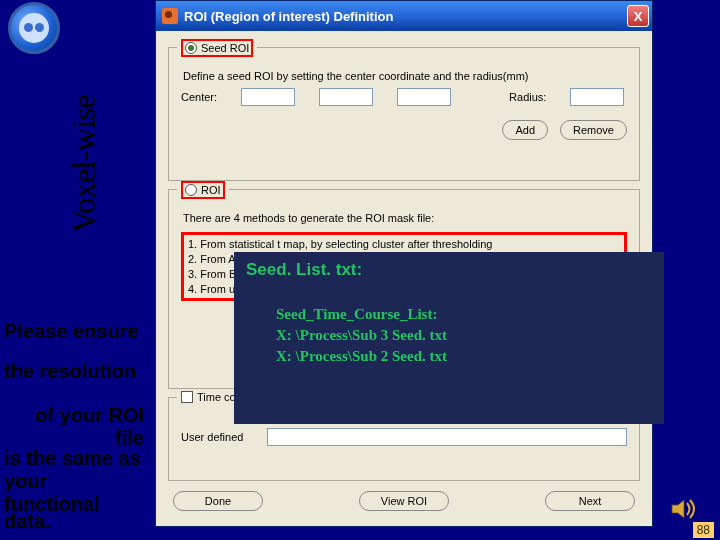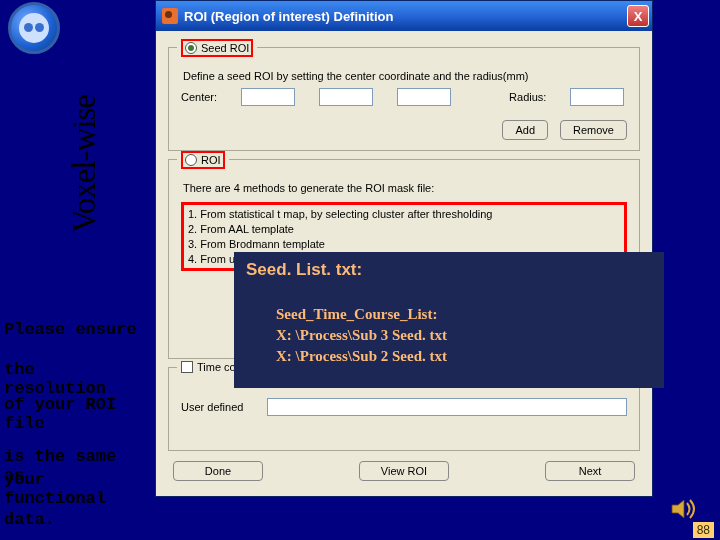--- a/index.html
+++ b/index.html
@@ -49,28 +49,28 @@
     text-orientation: sideways;
     transform: rotate(180deg);
     line-height: 1;
     letter-spacing: -1px;
   }
 
   .side-text {
     position: absolute;
     left: 4px;
     width: 140px;
-    font-family: Liberation Mono, monospace;
-    font-size: 17px;
+    font-family: Liberation Sans, sans-serif;
+    font-size: 20px;
     font-weight: bold;
     color: #000;
   }
   .st1 { top: 320px; }
   .st2 { top: 360px; }
-  .st3 { top: 395px; }
+  .st3 { top: 404px; text-align: right; }
   .st4 { top: 447px; }
   .st5 { top: 470px; }
   .st6 { top: 510px; }
 
   .window {
     position: absolute;
     left: 155px; top: 0px;
     width: 498px;
     background: #ece9d8;
     border: 1px solid #0a246a;
@@ -164,21 +164,21 @@
     border: 1px solid #7f9db9;
     background: #fff;
     height: 18px;
     font-size: 11px;
     padding: 0 3px;
   }
   .input.small { width: 54px; }
   .btn {
     background: #ece9d8;
     border: 1px solid #888;
-    border-radius: 4px;
+    border-radius: 10px;
     padding: 3px 12px;
     font-size: 11px;
     cursor: pointer;
   }
 
   .methods-list {
     margin: 8px 0 2px 0;
     font-size: 11px;
     line-height: 1.35;
   }
@@ -189,23 +189,23 @@
 
   .button-row {
     display: flex;
     justify-content: space-between;
     padding: 10px 5px 5px 5px;
   }
 
   .overlay {
     position: absolute;
     left: 234px; top: 252px;
-    width: 430px; height: 136px;
+    width: 430px; height: 172px;
     background: #1c2756;
-    color: #fdba74;
+    color: #22c55e;
     padding: 8px 12px;
     font-family: Verdana, Tahoma, sans-serif;
     font-size: 17px;
     font-weight: bold;
   }
   .overlay .sub {
     margin-top: 24px;
     margin-left: 30px;
     font-size: 15px;
     line-height: 1.4;
@@ -258,21 +258,21 @@
     <div class="titlebar">
       <span class="icon"></span>
       <span>ROI (Region of interest) Definition</span>
       <div class="close-btn">
         <span>X</span>
       </div>
     </div>
 
     <div class="body-area">
 
-      <div class="group" style="height:104px;">
+      <div class="group" style="height:134px;">
         <div class="legend">
           <span class="red-box">
             <span class="radio checked"></span>
             <span>Seed ROI</span>
           </span>
         </div>
         <div class="desc">Define a seed ROI by setting the center coordinate and the radius(mm)</div>
         <div class="row">
           <label>Center:</label>
           <input class="input small" style="">

